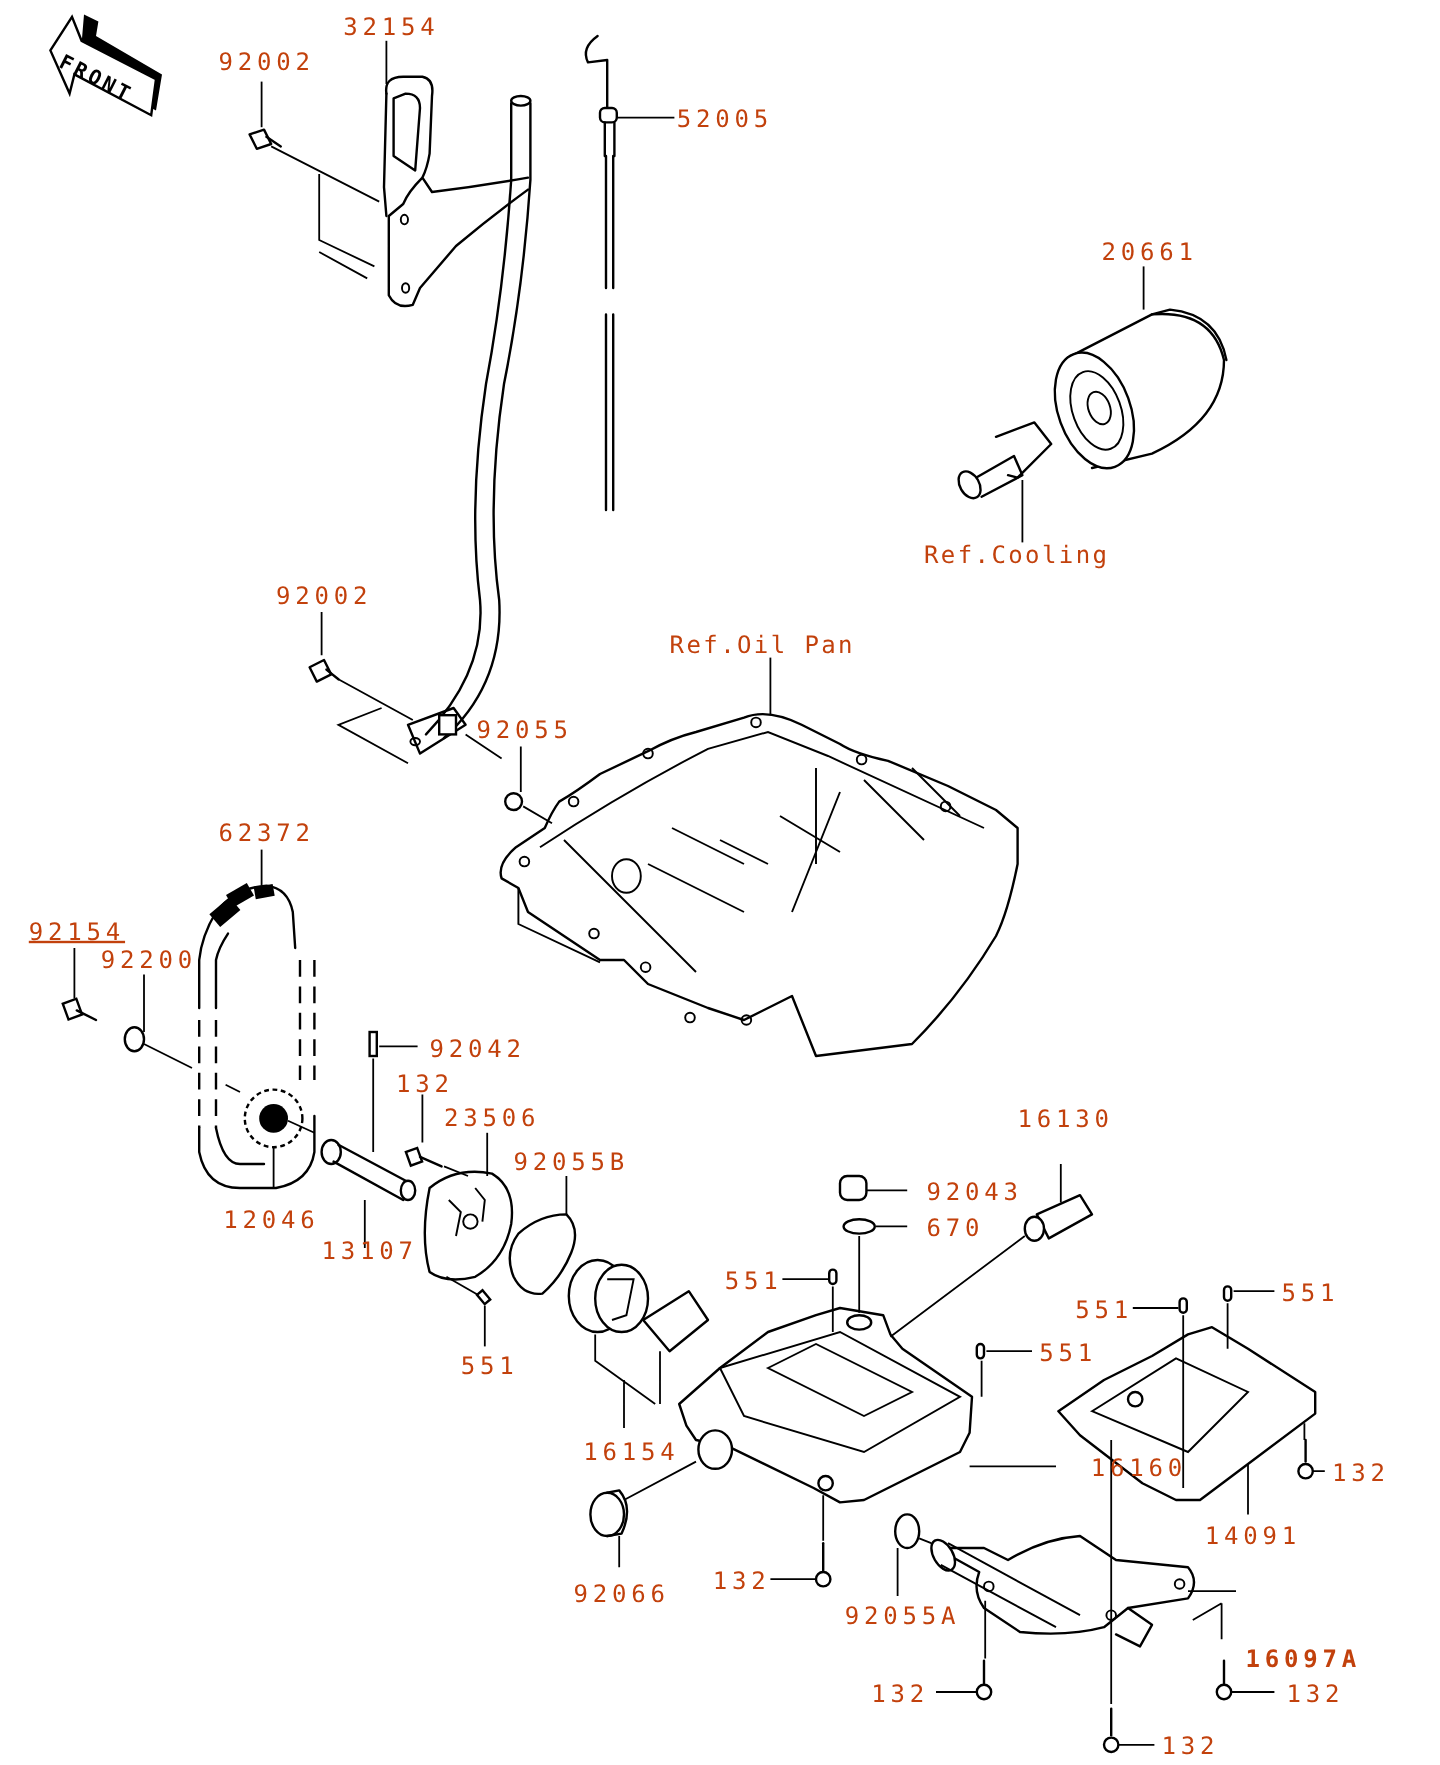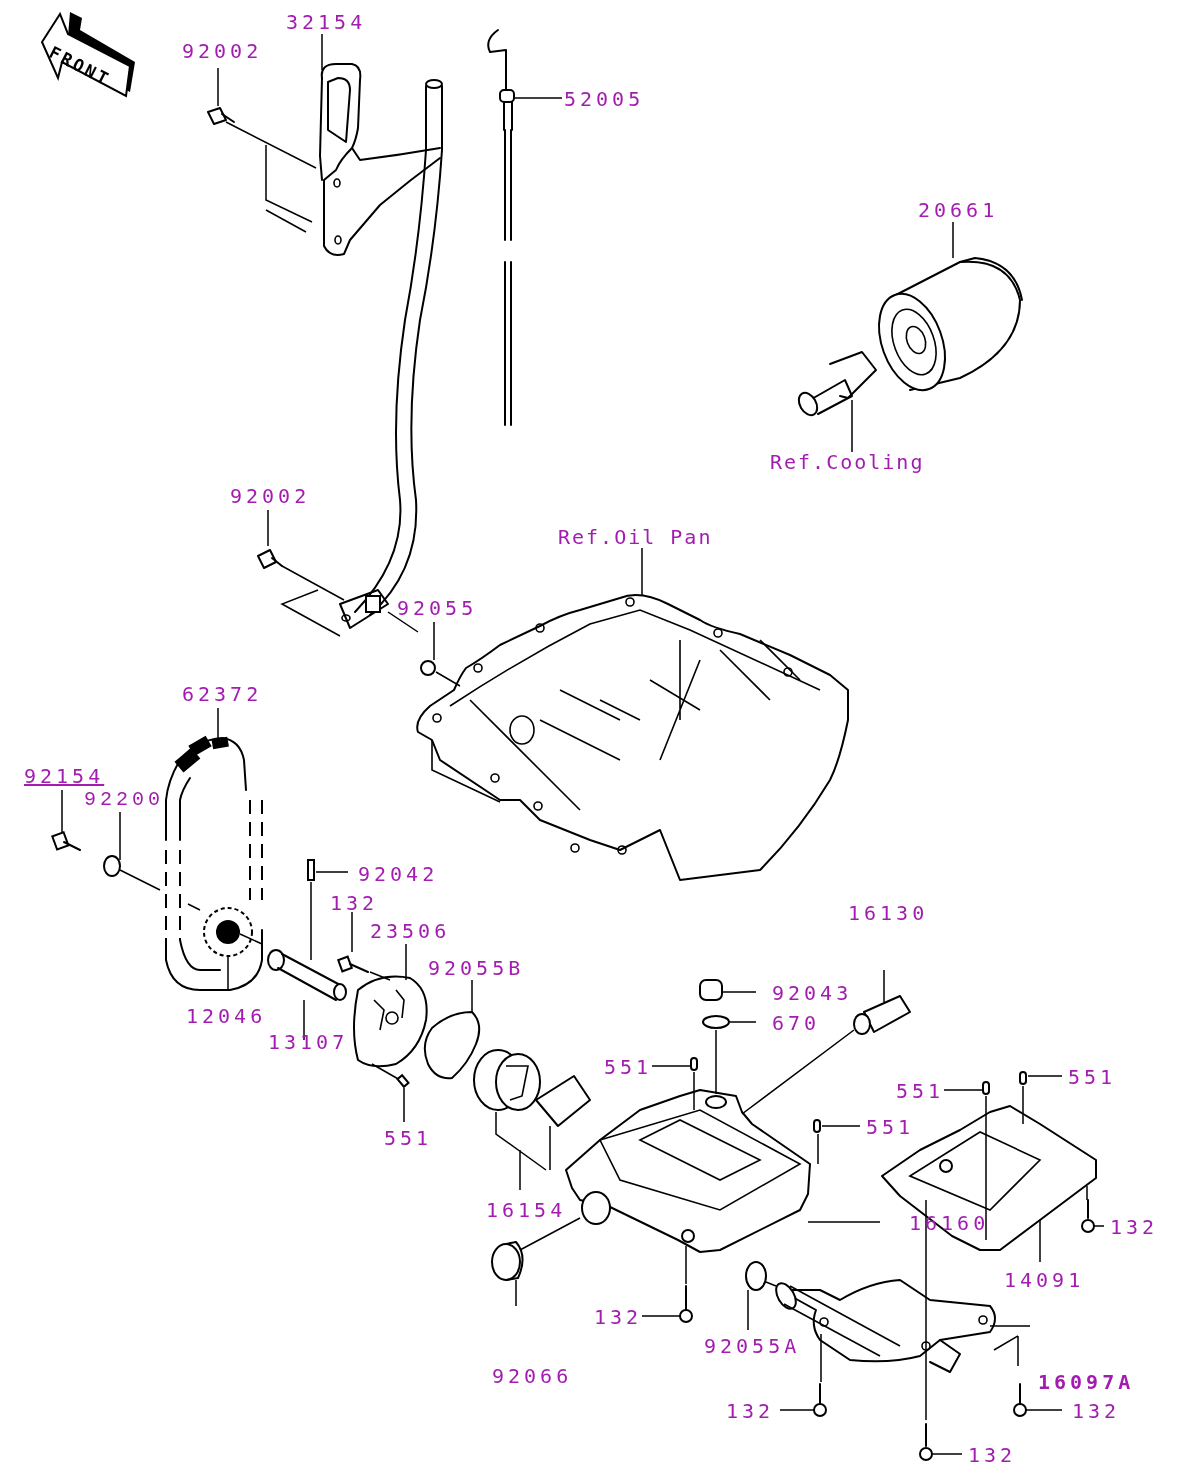--- a/index.html
+++ b/index.html
@@ -5,21 +5,21 @@
   html, body { margin:0; padding:0; background:#ffffff; }
   body { width:1200px; height:1471px; position:relative; overflow:hidden;
          font-family: "DejaVu Sans Mono", "Liberation Mono", monospace; }
   #diagram { position:absolute; left:0; top:0; width:1200px; height:1471px; }
   .ln { stroke:#000; stroke-width:2; fill:none; stroke-linecap:round; stroke-linejoin:round; }
   .ln1 { stroke:#000; stroke-width:1.6; fill:none; }
   .thin { stroke:#000; stroke-width:1.5; fill:none; }
   .dash { stroke:#000; stroke-width:2; fill:none; stroke-dasharray:14 8; }
   .fillw { fill:#fff; stroke:#000; stroke-width:2; }
   .fillb { fill:#000; }
-  .lbl { position:absolute; font-size:20px; letter-spacing:4px; color:#a21caf;
+  .lbl { position:absolute; font-size:20px; letter-spacing:4px; color:#c2410c;
          font-family: "DejaVu Sans Mono", "Liberation Mono", monospace; line-height:20px; white-space:nowrap; }
   .ref { letter-spacing:2px; }
   .front-label { position:absolute; left:55px; top:42px; transform:rotate(27deg); transform-origin:0 0;
          font-size:17px; font-weight:bold; letter-spacing:3px; color:#000;
          font-family: "DejaVu Sans Mono", "Liberation Mono", monospace; }
 </style>
 </head>
 <body>
 
 <svg id="diagram" viewBox="0 0 1200 1471" xmlns="http://www.w3.org/2000/svg">
@@ -262,38 +262,38 @@
 <div class="lbl ref" style="left:558px; top:527px;">Ref.Oil Pan</div>
 
 <div class="lbl" style="left:286px; top:12px;">32154</div>
 <div class="lbl" style="left:182px; top:41px;">92002</div>
 <div class="lbl" style="left:564px; top:89px;">52005</div>
 <div class="lbl" style="left:918px; top:200px;">20661</div>
 <div class="lbl" style="left:230px; top:486px;">92002</div>
 <div class="lbl" style="left:397px; top:598px;">92055</div>
 <div class="lbl" style="left:182px; top:684px;">62372</div>
 <div class="lbl" style="left:24px;  top:766px;text-decoration:underline;">92154</div>
-<div class="lbl" style="left:84px;  top:790px;font-family:Liberation Mono, monospace;">92200</div>
+<div class="lbl" style="left:84px;  top:790px;">92200</div>
 <div class="lbl" style="left:358px; top:864px;">92042</div>
 <div class="lbl" style="left:330px; top:893px;">132</div>
 <div class="lbl" style="left:370px; top:921px;">23506</div>
 <div class="lbl" style="left:186px; top:1006px;">12046</div>
 <div class="lbl" style="left:268px; top:1032px;">13107</div>
 <div class="lbl" style="left:428px; top:958px;">92055B</div>
 <div class="lbl" style="left:384px; top:1128px;">551</div>
-<div class="lbl" style="left:848px; top:903px;">16130</div>
+<div class="lbl" style="left:848px; top:922px;">16130</div>
 <div class="lbl" style="left:772px; top:983px;text-align:center;">92043</div>
 <div class="lbl" style="left:772px; top:1013px;">670</div>
 <div class="lbl" style="left:604px; top:1057px;">551</div>
 <div class="lbl" style="left:866px; top:1117px;">551</div>
 <div class="lbl" style="left:896px; top:1081px;">551</div>
 <div class="lbl" style="left:1068px; top:1067px;">551</div>
 <div class="lbl" style="left:486px; top:1200px;">16154</div>
 <div class="lbl" style="left:866px; top:1213px;margin-left:43px;">16160</div>
 <div class="lbl" style="left:1004px; top:1270px;">14091</div>
 <div class="lbl" style="left:1110px; top:1217px;">132</div>
-<div class="lbl" style="left:492px; top:1318px;margin-top:48px;">92066</div>
+<div class="lbl" style="left:478px; top:1318px;">92066</div>
 <div class="lbl" style="left:594px; top:1307px;">132</div>
 <div class="lbl" style="left:704px; top:1336px;">92055A</div>
 <div class="lbl" style="left:1038px; top:1372px;font-weight:bold;">16097A</div>
 <div class="lbl" style="left:726px; top:1401px;">132</div>
 <div class="lbl" style="left:1072px; top:1401px;">132</div>
 <div class="lbl" style="left:968px; top:1445px;">132</div>
 
 </body></html>

